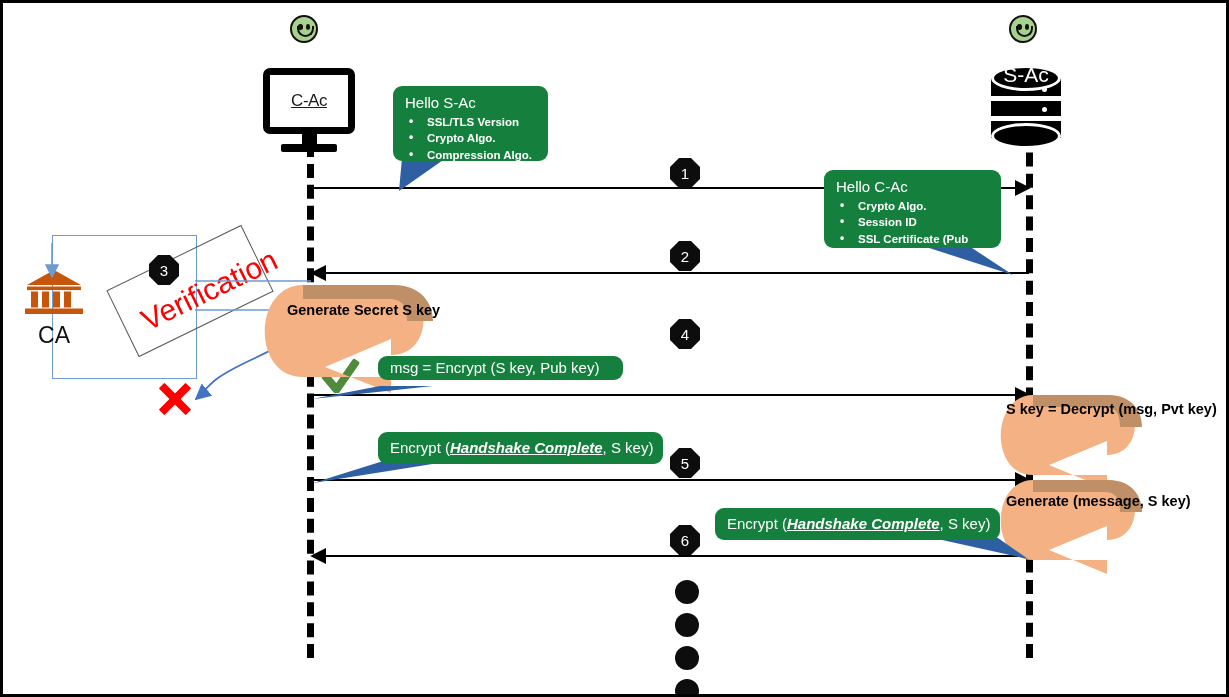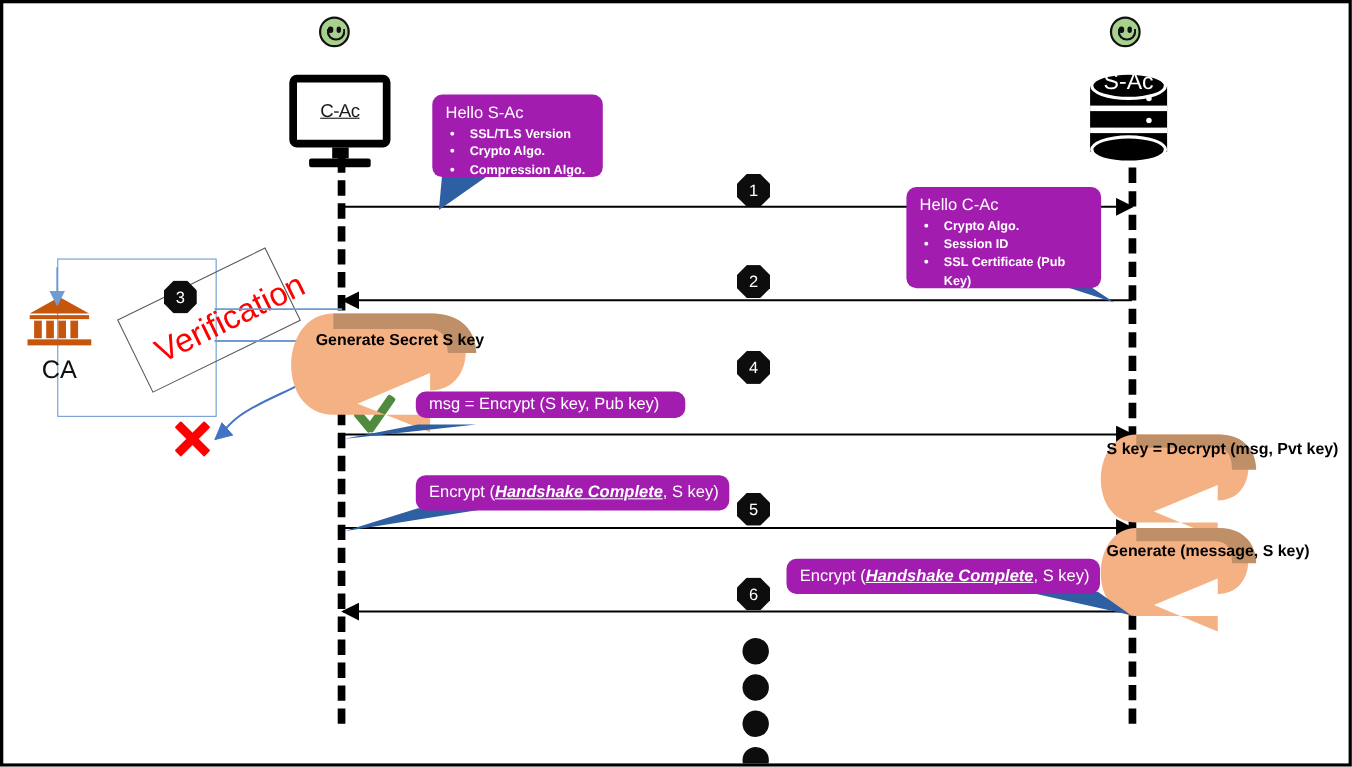--- a/index.html
+++ b/index.html
@@ -56,21 +56,21 @@
   }
   .db .sep{position:absolute;left:0;width:70px;height:5px;background:#fff;}
   .db .dot{position:absolute;width:5px;height:5px;border-radius:50%;background:#fff;right:14px;}
   .db .toplbl{
     position:absolute;left:0;top:-2px;width:70px;text-align:center;color:#fff;
     font-size:21px;z-index:5;font-family:"Liberation Sans",sans-serif;
   }
 
   
   .callout{
-    position:absolute;background:#a21caf;color:#fff;border-radius:9px;
+    position:absolute;background:#15803d;color:#fff;border-radius:9px;
     padding:7px 12px;box-sizing:border-box;line-height:1.32;
   }
   .callout .title{font-size:15px;margin-bottom:1px;}
   .callout ul{margin:0;padding:0;list-style:none;}
   .callout li{font-size:11.5px;font-weight:bold;padding-left:22px;position:relative;line-height:1.45;}
   .callout li:before{content:"\2022";position:absolute;left:4px;top:-1px;font-size:12px;}
   .callout .single{font-size:15px;white-space:nowrap;}
   .callout .single i{font-weight:bold;text-decoration:underline;}
 
   
@@ -244,21 +244,21 @@
 
   <div class="callout" style="left:390px;top:83px;width:155px;height:75px;">
     <div class="title">Hello S-Ac</div>
     <ul>
       <li>SSL/TLS Version</li>
       <li>Crypto Algo.</li>
       <li>Compression Algo.</li>
     </ul>
   </div>
 
-  <div class="callout" style="left:821px;top:167px;width:177px;height:92px;">
+  <div class="callout" style="left:821px;top:167px;width:177px;height:78px;">
     <div class="title">Hello C-Ac</div>
     <ul>
       <li>Crypto Algo.</li>
       <li>Session ID</li>
       <li>SSL Certificate (Pub Key)</li>
     </ul>
   </div>
 
   <div class="callout" style="left:375px;top:353px;width:245px;height:24px;display:flex;align-items:center;">
     <span class="single">msg = Encrypt (S key, Pub key)</span>

